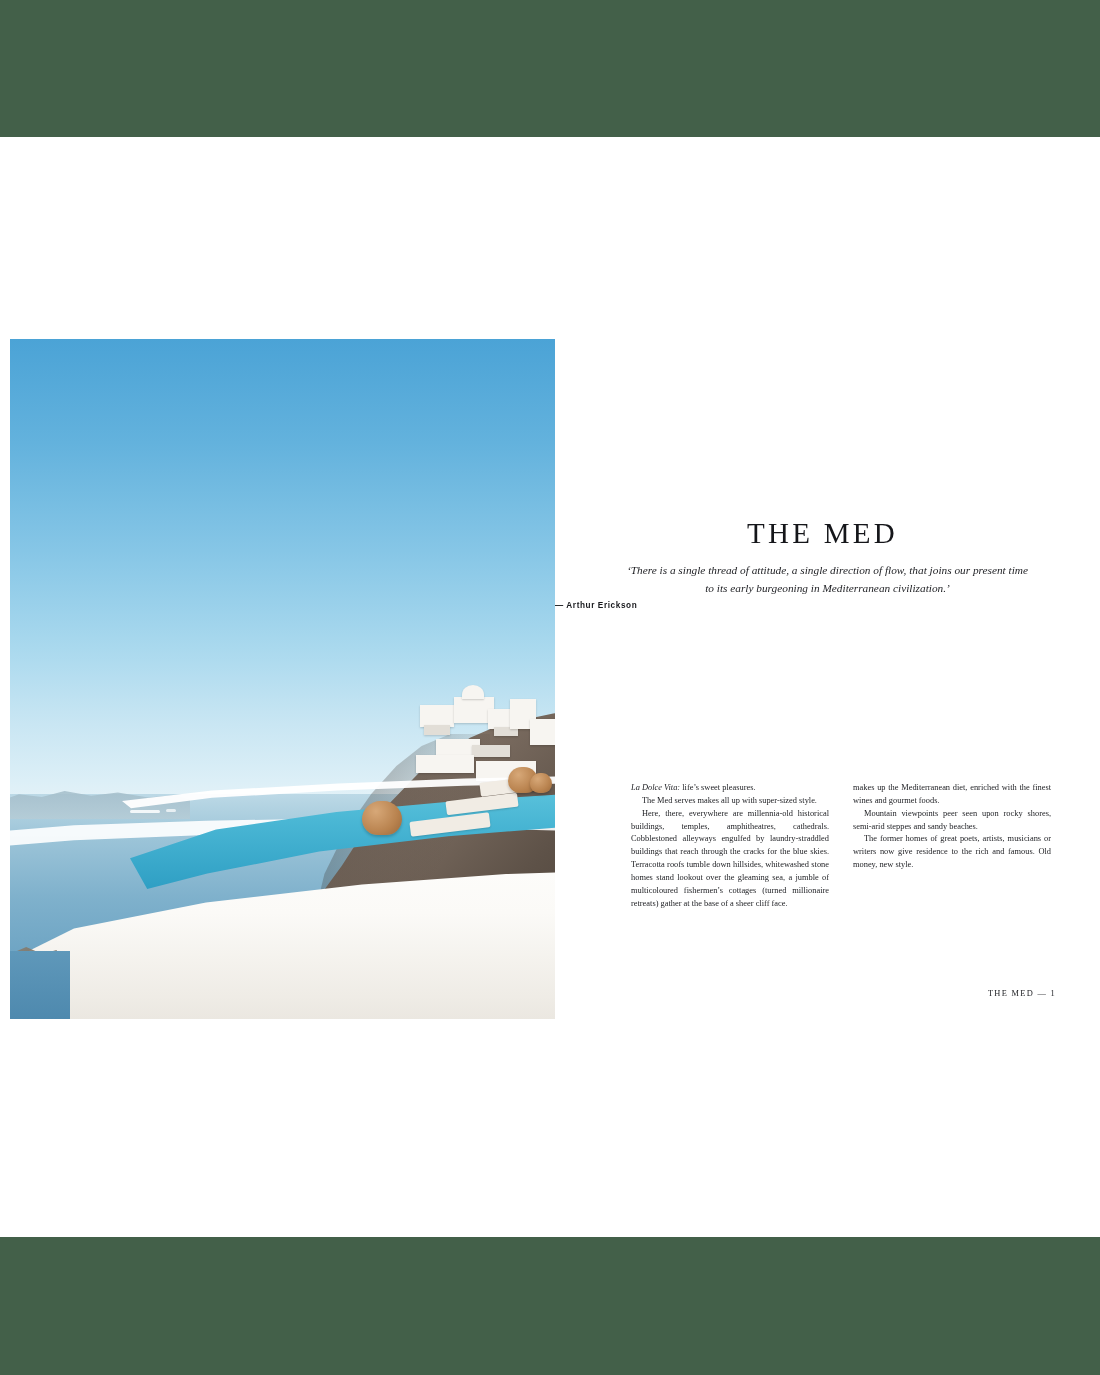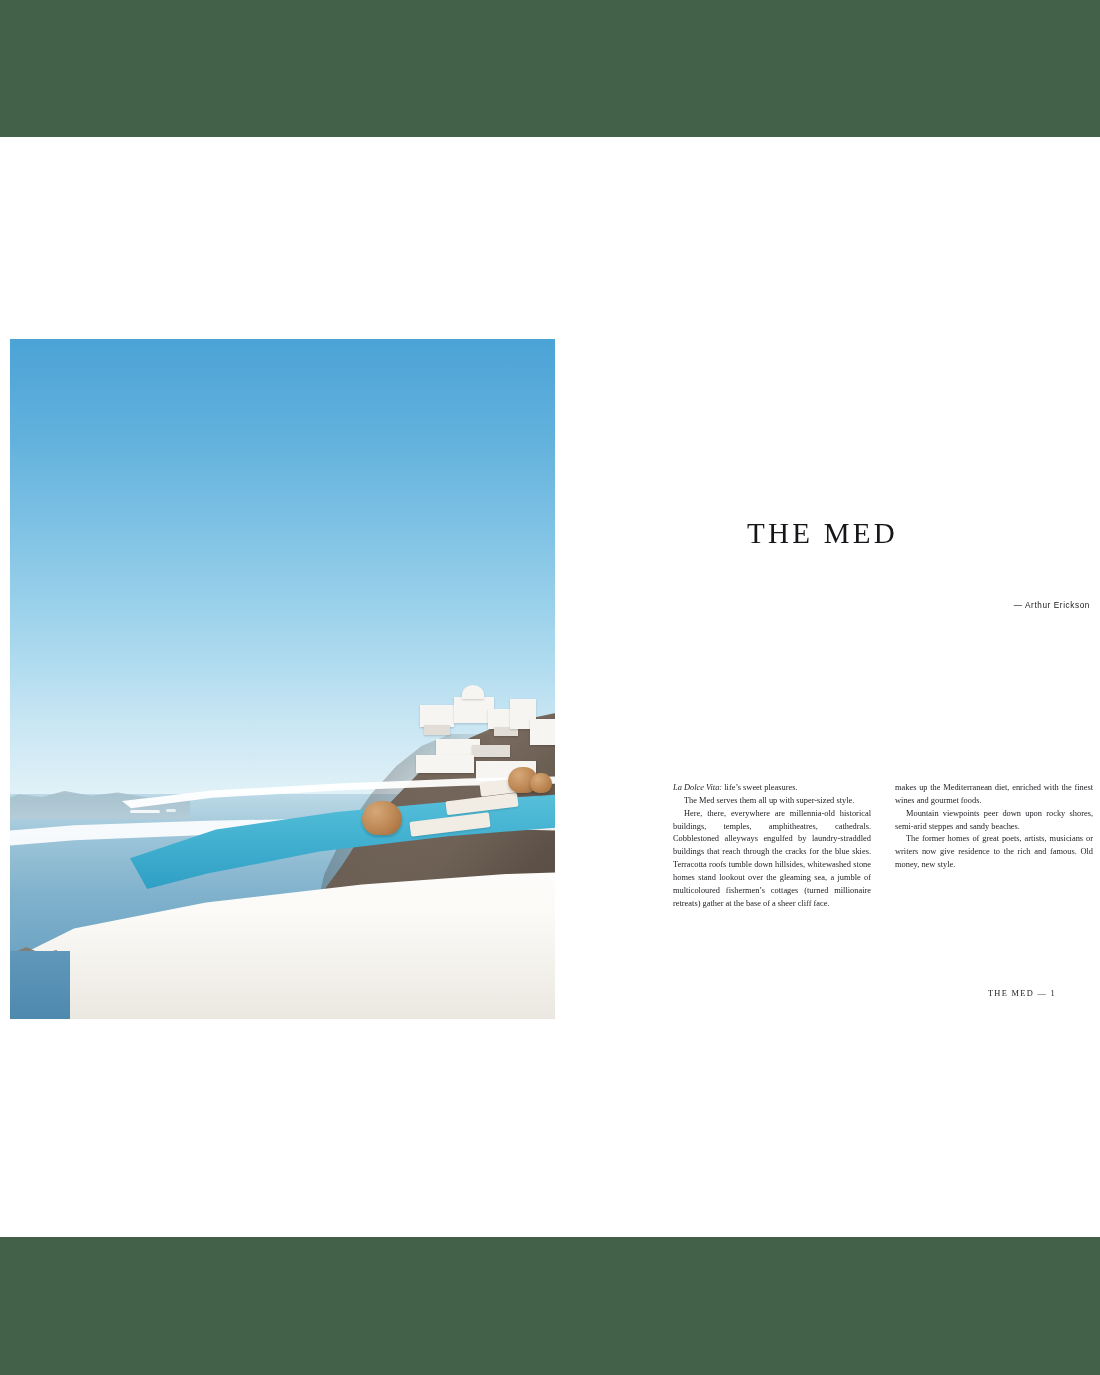--- a/index.html
+++ b/index.html
@@ -214,36 +214,34 @@
     text-align: center;
     font-style: italic;
     font-size: 11.3px;
     line-height: 1.62;
     color: #1d1e22;
   }
   .attribution {
     position: absolute;
     left: 0; right: 0;
     top: 262px;
-    text-align: right;
+    text-align: left;
     font-family: "Liberation Sans", sans-serif;
     font-size: 8.2px;
     letter-spacing: .6px;
-    font-weight: 400;
+    font-weight: 700;
     color: #17181c;
-    padding-left: 12px;
   }
   .columns {
     position: absolute;
     left: 76px;
     top: 443px;
     width: 420px;
     display: flex;
     gap: 24px;
-    margin-left: 42px;
   }
   .col {
     width: 198px;
     font-size: 8.4px;
     line-height: 1.53;
     color: #1b1c20;
     text-align: justify;
     hyphens: auto;
   }
   .col p { margin: 0; text-indent: 11px; }
@@ -308,31 +306,32 @@
 
       <div class="rock-bottom"></div>
       <div class="sea-bottom"></div>
     </div>
   </div>
 
   <div class="page-right">
 
     <div class="title">THE MED</div>
 
+    <div class="quote">‘There is a single thread of attitude, a single direction of flow, that joins our present time to its early burgeoning in Mediterranean civilization.’</div>
 
     <div class="attribution">— Arthur Erickson</div>
 
     <div class="columns">
       <div class="col">
         <p class="first"><span class="lead-italic">La Dolce Vita:</span><span> life’s sweet pleasures.</span></p>
-        <p>The Med serves them all up with super-sized style.</p>
+        <p>The Med serves makes all up with super-sized style.</p>
         <p>Here, there, everywhere are millennia-old historical buildings, temples, amphitheatres, cathedrals. Cobblestoned alleyways engulfed by laundry-straddled buildings that reach through the cracks for the blue skies. Terracotta roofs tumble down hillsides, whitewashed stone homes stand lookout over the gleaming sea, a jumble of multicoloured fishermen’s cottages (turned millionaire retreats) gather at the base of a sheer cliff face.</p>
       </div>
       <div class="col">
         <p class="first">makes up the Mediterranean diet, enriched with the finest wines and gourmet foods.</p>
-        <p>Mountain viewpoints peer down upon rocky shores, semi-arid steppes and sandy beaches.</p>
+        <p>Mountain viewpoints peer seen upon rocky shores, semi-arid steppes and sandy beaches.</p>
         <p>The former homes of great poets, artists, musicians or writers now give residence to the rich and famous. Old money, new style.</p>
       </div>
     </div>
 
     <div class="folio">THE MED — 1</div>
   </div>
 </div>
 
 </body></html>

